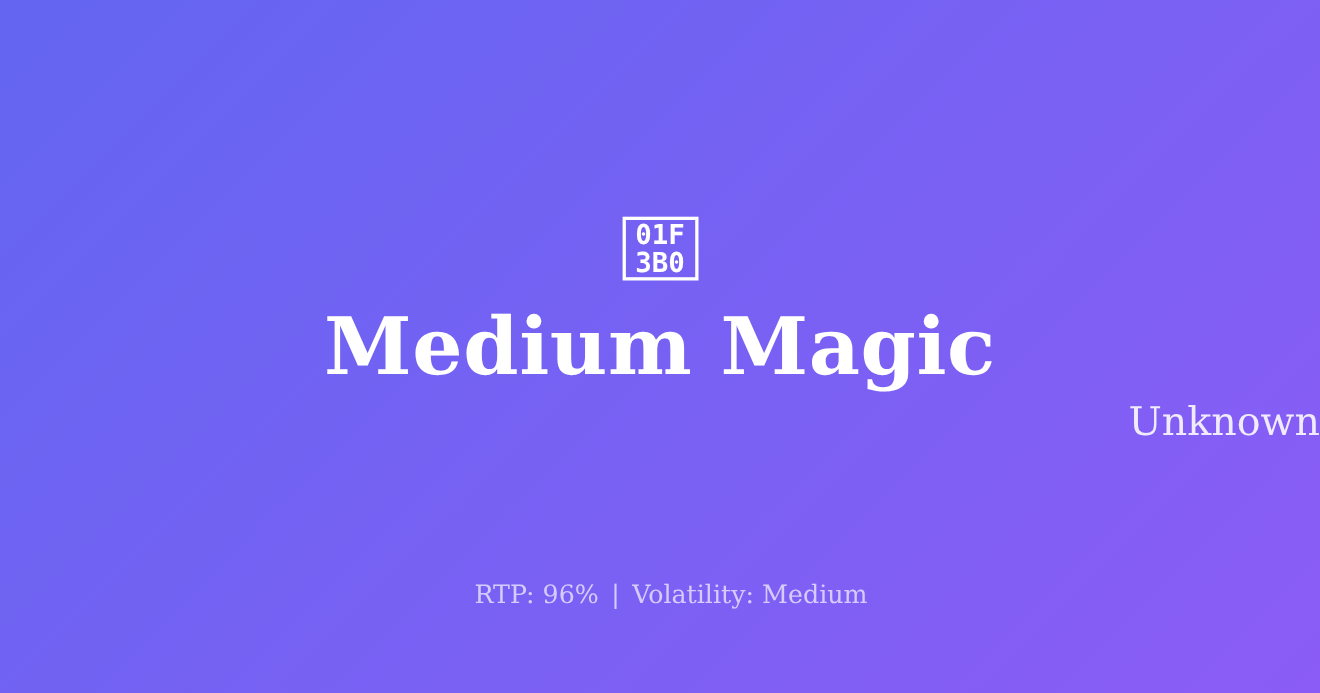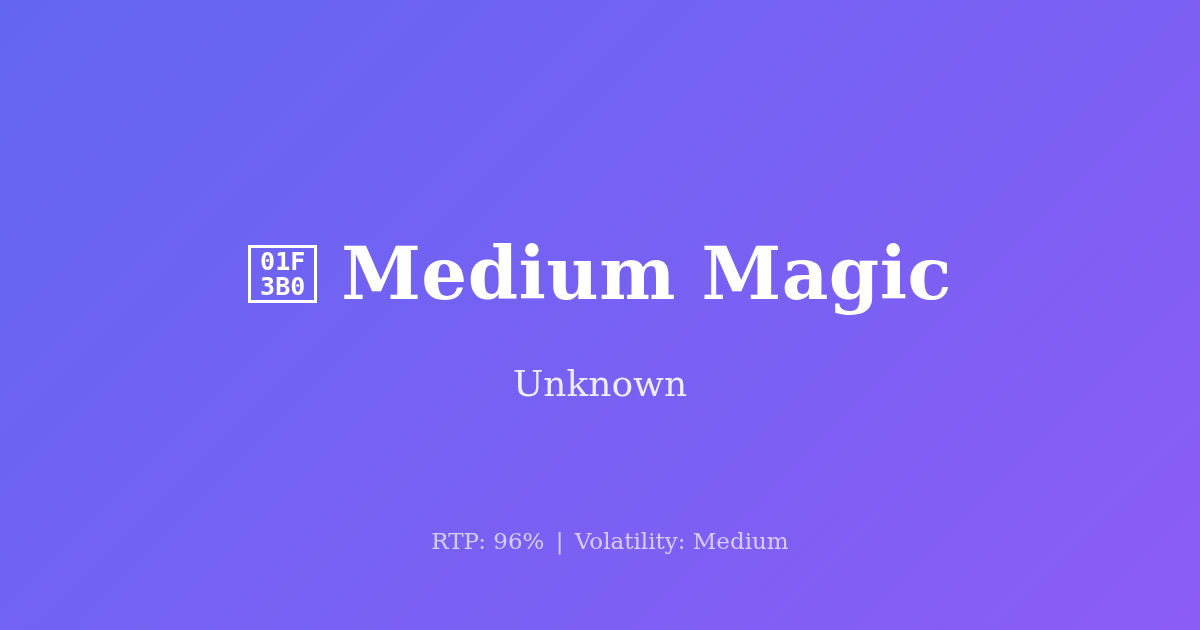--- a/index.html
+++ b/index.html
@@ -29,21 +29,21 @@
   }
 
   
   .title-row {
     position: absolute;
     left: 0;
     right: 0;
     top: 228px;
     height: 92px;
     display: flex;
-    flex-direction: row;
+    flex-direction: column;
     align-items: center;
     justify-content: center;
     gap: 24px;
     white-space: nowrap;
   }
 
   
   .tofu {
     display: inline-flex;
     flex-direction: column;
@@ -74,21 +74,21 @@
     color: #ffffff;
     letter-spacing: 0.5px;
   }
 
   
   .subtitle {
     position: absolute;
     left: 0;
     right: 0;
     top: 362px;
-    text-align: center;
+    text-align: right;
     font-family: "DejaVu Serif", "Liberation Serif", serif;
     font-weight: 400;
     font-size: 36px;
     line-height: 44px;
     color: rgba(255, 255, 255, 0.88);
     white-space: nowrap;
   }
 
   
   .meta {

